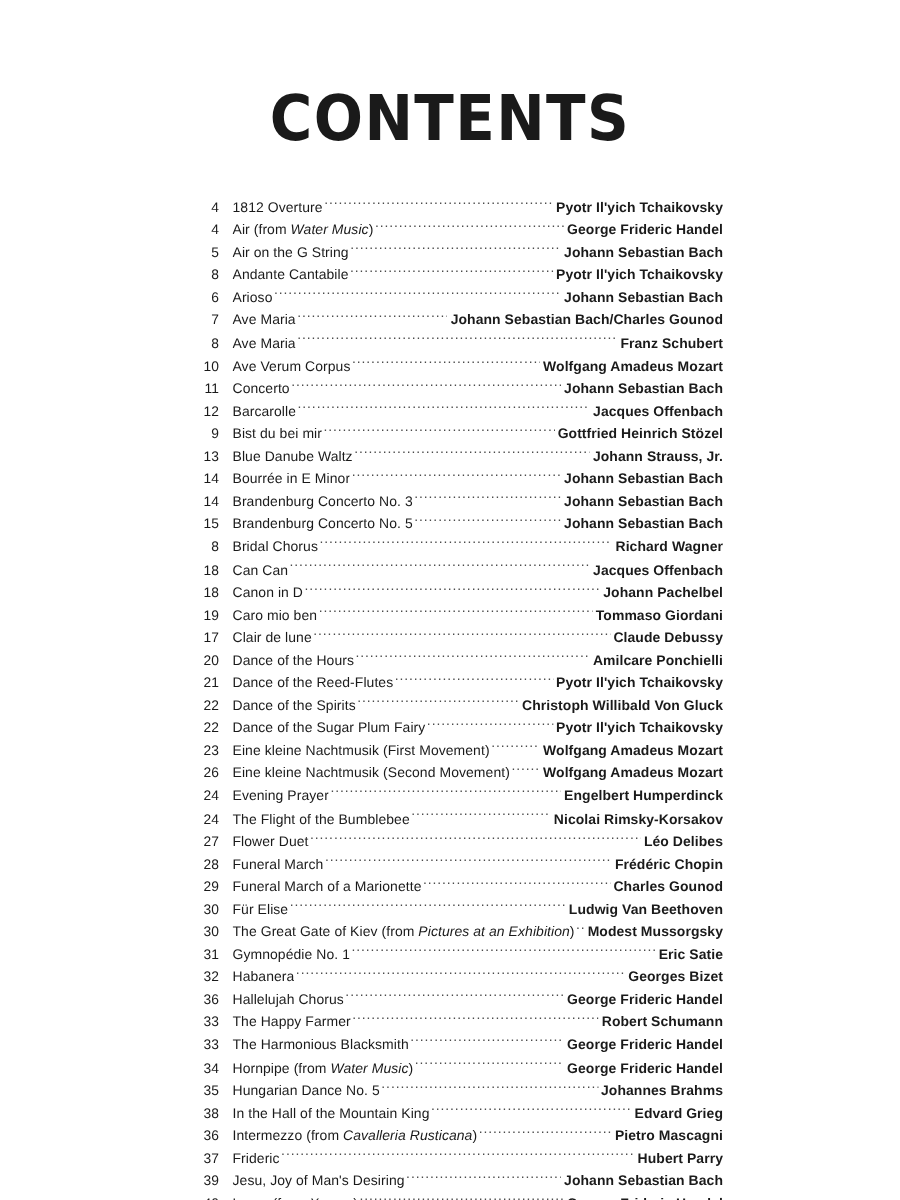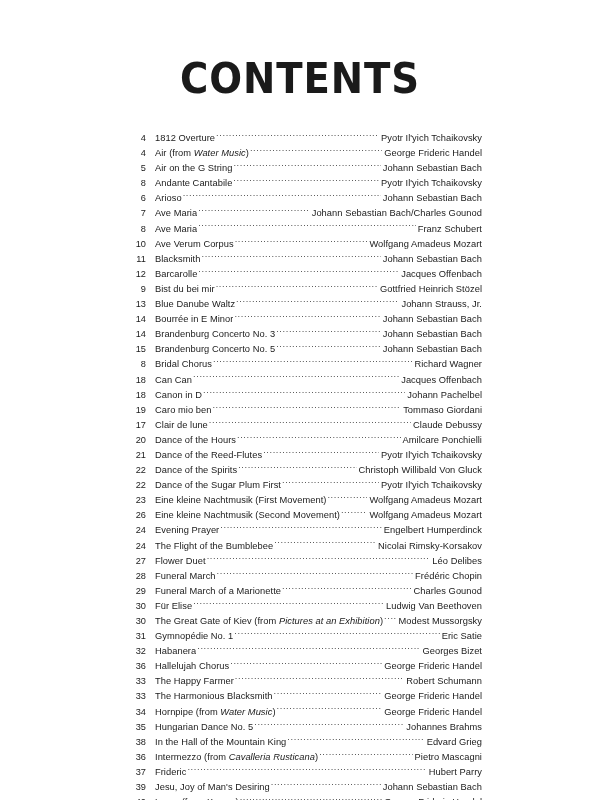--- a/index.html
+++ b/index.html
@@ -81,20 +81,21 @@
     color: #4a4a4a;
     position: absolute;
     left: 0;
     bottom: 0px;
     white-space: nowrap;
   }
   .composer {
     flex: 0 0 auto;
     text-align: right;
     padding-left: 1px;
+    font-weight: bold;
   }
 </style>
 </head>
 <body>
 
 <div class="page">
 
   <h1 class="title">CONTENTS</h1>
 
   <ul class="toc">
@@ -141,21 +142,21 @@
         <span class="composer">Franz Schubert</span>
       </li>
       <li class="toc-row">
         <span class="pg">10</span>
         <span class="title-cell">Ave Verum Corpus</span>
         <span class="dots"></span>
         <span class="composer">Wolfgang Amadeus Mozart</span>
       </li>
       <li class="toc-row">
         <span class="pg">11</span>
-        <span class="title-cell">Blacksmith</span>
+        <span class="title-cell">Concerto</span>
         <span class="dots"></span>
         <span class="composer">Johann Sebastian Bach</span>
       </li>
       <li class="toc-row">
         <span class="pg">12</span>
         <span class="title-cell">Barcarolle</span>
         <span class="dots"></span>
         <span class="composer">Jacques Offenbach</span>
       </li>
       <li class="toc-row">
@@ -231,21 +232,21 @@
         <span class="composer">Pyotr Il'yich Tchaikovsky</span>
       </li>
       <li class="toc-row">
         <span class="pg">22</span>
         <span class="title-cell">Dance of the Spirits</span>
         <span class="dots"></span>
         <span class="composer">Christoph Willibald Von Gluck</span>
       </li>
       <li class="toc-row">
         <span class="pg">22</span>
-        <span class="title-cell">Dance of the Sugar Plum First</span>
+        <span class="title-cell">Dance of the Sugar Plum Fairy</span>
         <span class="dots"></span>
         <span class="composer">Pyotr Il'yich Tchaikovsky</span>
       </li>
       <li class="toc-row">
         <span class="pg">23</span>
         <span class="title-cell">Eine kleine Nachtmusik (First Movement)</span>
         <span class="dots"></span>
         <span class="composer">Wolfgang Amadeus Mozart</span>
       </li>
       <li class="toc-row">

